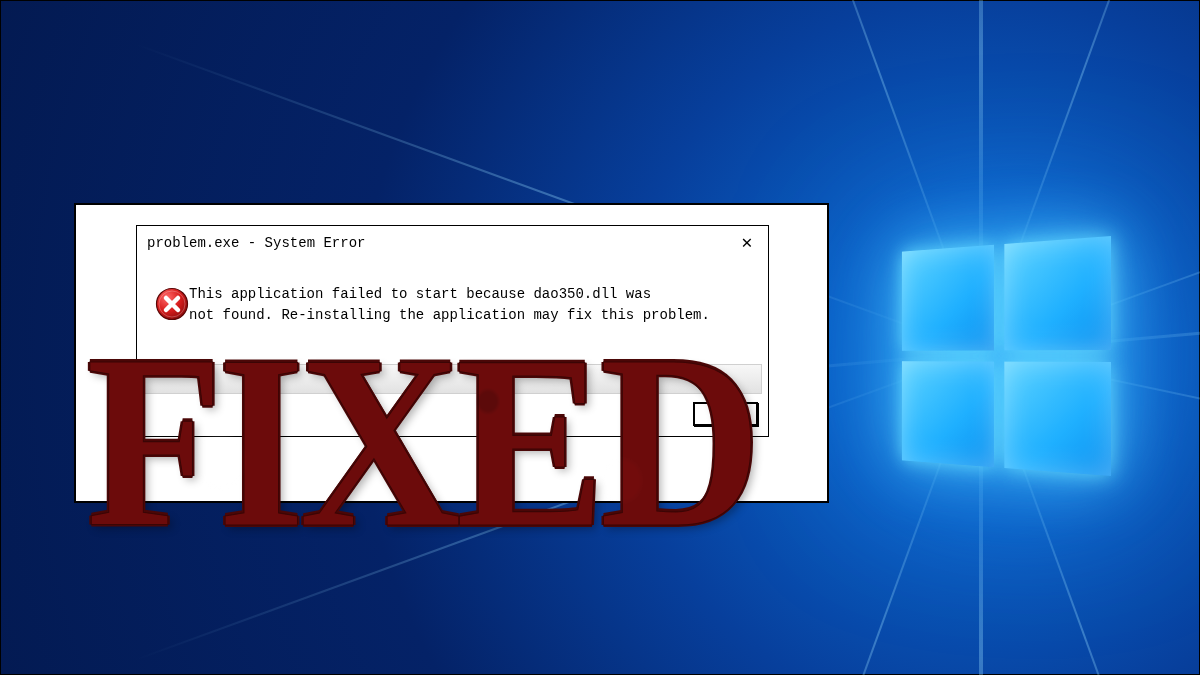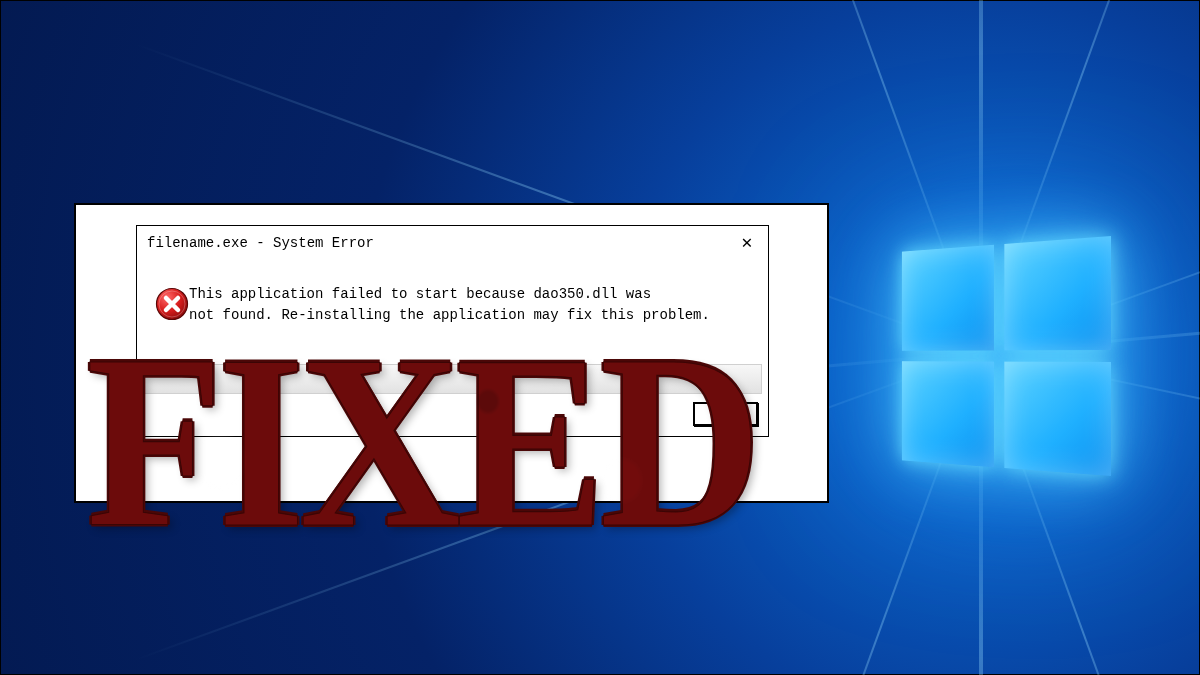--- a/index.html
+++ b/index.html
@@ -169,21 +169,21 @@
       <div class="pane"></div>
       <div class="pane"></div>
       <div class="pane"></div>
       <div class="pane"></div>
     </div>
   </div>
 
   <div class="dialog-container">
     <div class="dialog">
       <div class="dialog-titlebar">
-        <span class="dialog-title">filename.exe - System Error</span>
+        <span class="dialog-title">problem.exe - System Error</span>
         <span class="close-btn">
           <span>✕</span>
         </span>
       </div>
       <div class="dialog-body">
         <span class="error-icon">
           <svg width="34" height="34" viewBox="0 0 34 34">
             <defs>
               <radialGradient id="rg" cx="35%" cy="30%" r="75%">
                 <stop offset="0%" stop-color="#ff6a6a"></stop>

